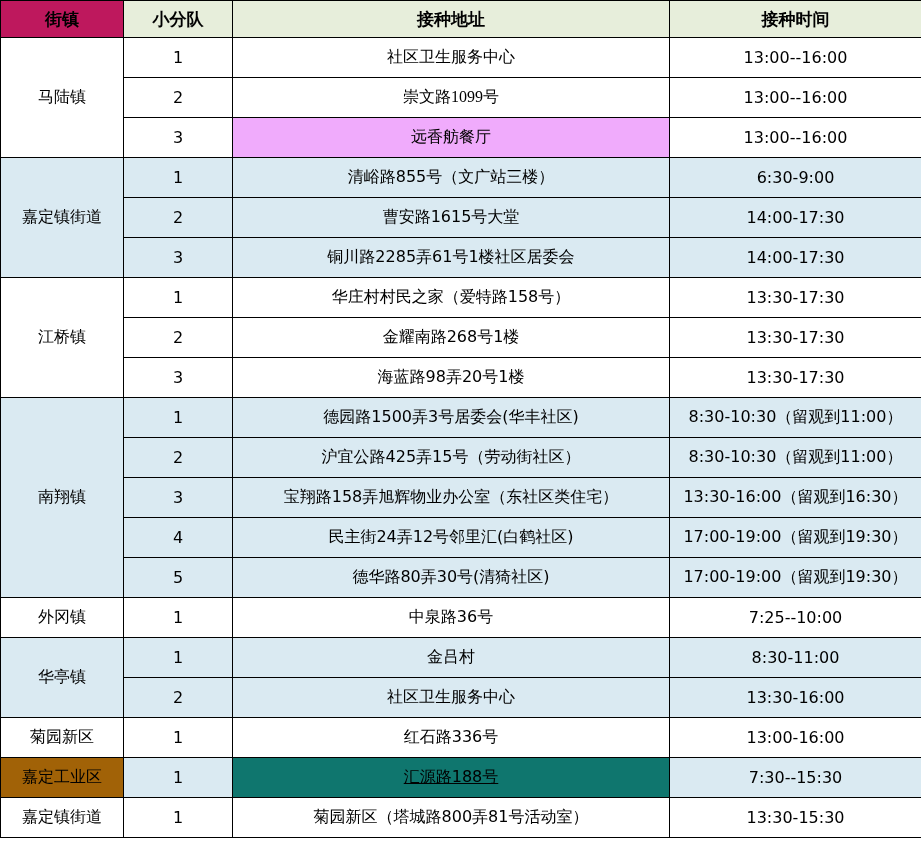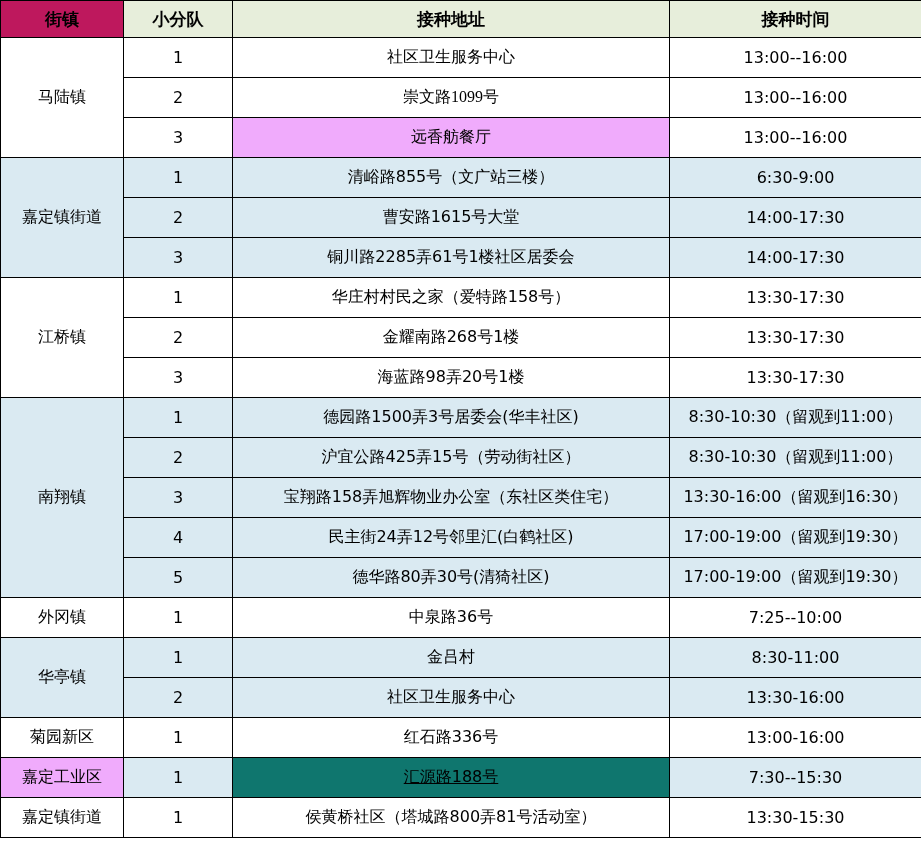--- a/index.html
+++ b/index.html
@@ -154,26 +154,26 @@
           <td style="background: rgb(218, 234, 242);">社区卫生服务中心</td>
           <td style="background: rgb(218, 234, 242);">13:30-16:00</td>
         </tr>
         <tr>
           <td class="town-cell" rowspan="1" style="background: rgb(255, 255, 255);">菊园新区</td>
           <td style="background: rgb(255, 255, 255);">1</td>
           <td style="background: rgb(255, 255, 255);">红石路336号</td>
           <td style="background: rgb(255, 255, 255);">13:00-16:00</td>
         </tr>
         <tr>
-          <td class="town-cell" rowspan="1" style="background: #f0abfc;">嘉定工业区</td>
+          <td class="town-cell" rowspan="1" style="background: #a16207;">嘉定工业区</td>
           <td style="background: rgb(218, 234, 242);">1</td>
           <td style="background: #0f766e; text-decoration: underline;">汇源路188号</td>
           <td style="background: rgb(218, 234, 242);">7:30--15:30</td>
         </tr>
         <tr>
           <td class="town-cell" rowspan="1" style="background: rgb(255, 255, 255);">嘉定镇街道</td>
           <td style="background: rgb(255, 255, 255);">1</td>
-          <td style="background: rgb(255, 255, 255);">侯黄桥社区（塔城路800弄81号活动室）</td>
+          <td style="background: rgb(255, 255, 255);">菊园新区（塔城路800弄81号活动室）</td>
           <td style="background: rgb(255, 255, 255);">13:30-15:30</td>
         </tr>
       </tbody>
   </table>
 </div>
 
 </body></html>

